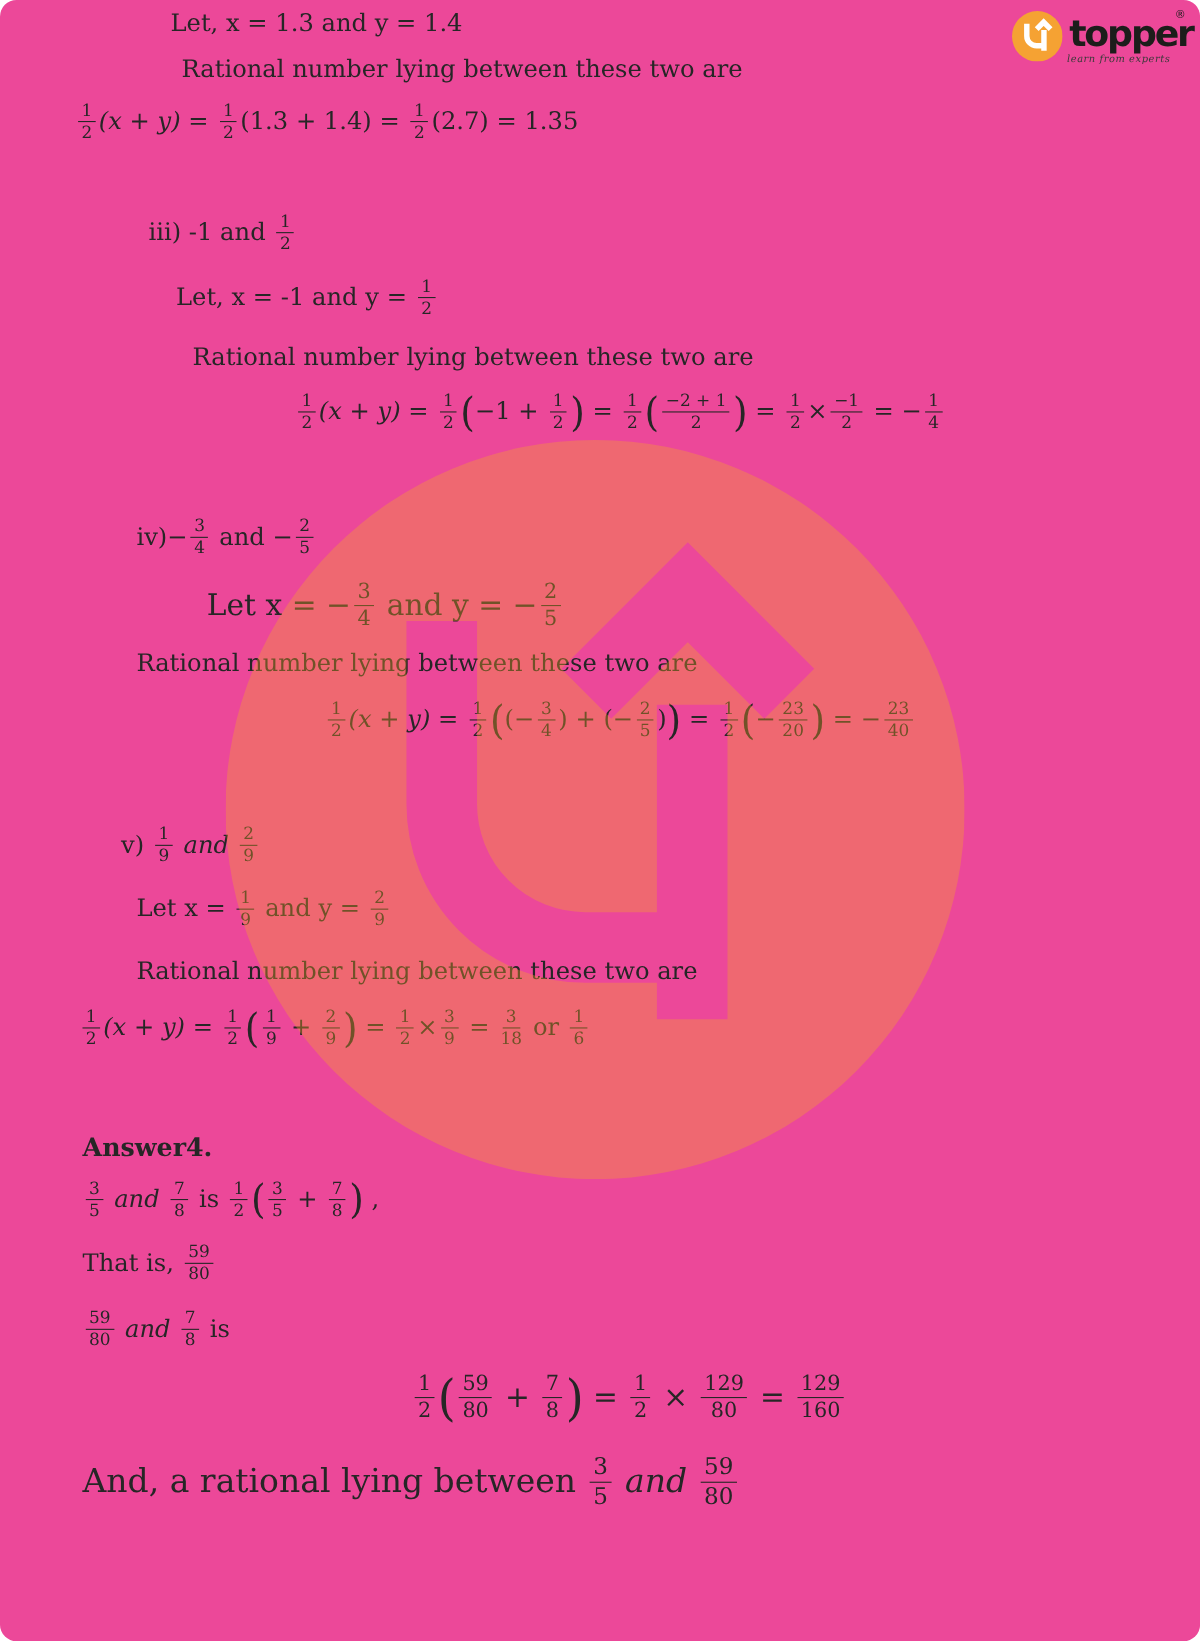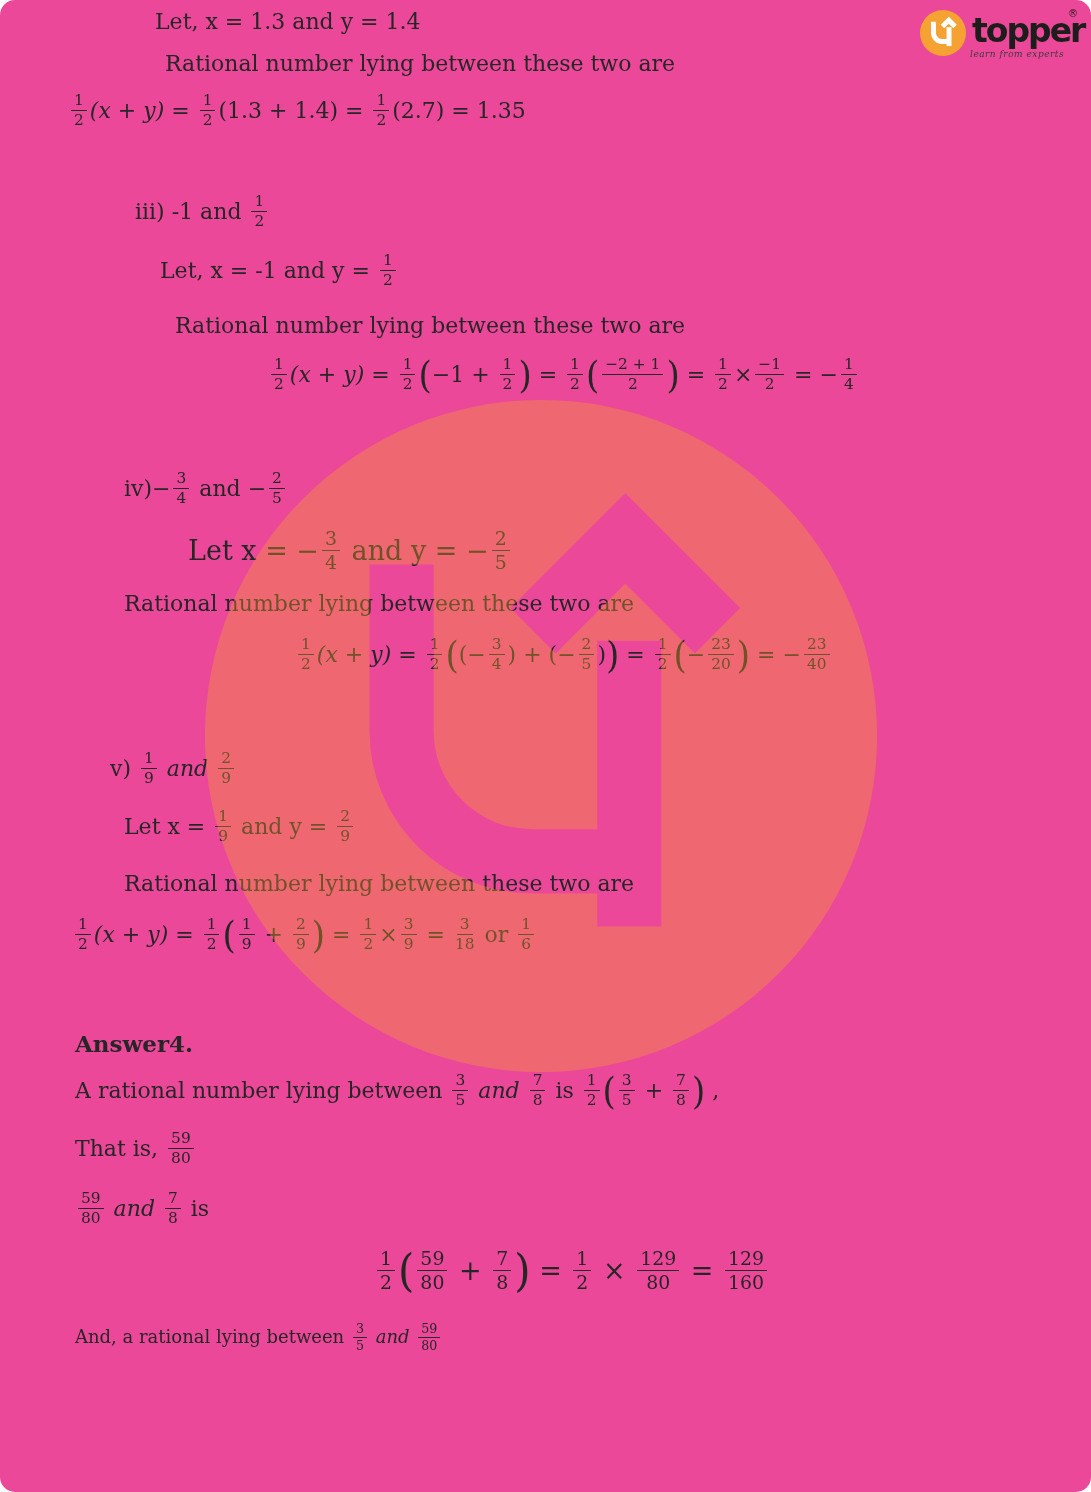--- a/index.html
+++ b/index.html
@@ -181,21 +181,20 @@
         <span class="frac"><span class="num">3</span><span class="den">9</span></span>
         <span class="tx"> = </span>
         <span class="frac"><span class="num">3</span><span class="den">18</span></span>
         <span class="tx"> or </span>
         <span class="frac"><span class="num">1</span><span class="den">6</span></span>
       </div>
       <div class="line" style="left: 75px; top: 1030px; font-size: 23px; font-weight: 700;">
         <span class="tx">Answer4.</span>
       </div>
       <div class="line" style="left: 75px; top: 1072px; font-size: 22px;">
-        <span class="tx">A rational number lying between </span>
         <span class="frac"><span class="num">3</span><span class="den">5</span></span>
         <span class="tx"> </span>
         <span class="it">and</span>
         <span class="tx"> </span>
         <span class="frac"><span class="num">7</span><span class="den">8</span></span>
         <span class="tx"> is </span>
         <span class="frac"><span class="num">1</span><span class="den">2</span></span>
         <span class="bigp">(</span>
         <span class="frac"><span class="num">3</span><span class="den">5</span></span>
         <span class="tx"> + </span>
@@ -222,21 +221,21 @@
         <span class="tx"> + </span>
         <span class="frac"><span class="num">7</span><span class="den">8</span></span>
         <span class="bigp">)</span>
         <span class="tx"> = </span>
         <span class="frac"><span class="num">1</span><span class="den">2</span></span>
         <span class="tx"> × </span>
         <span class="frac"><span class="num">129</span><span class="den">80</span></span>
         <span class="tx"> = </span>
         <span class="frac"><span class="num">129</span><span class="den">160</span></span>
       </div>
-      <div class="line" style="left: 75px; top: 1322px; font-size: 18px;">
+      <div class="line" style="left: 75px; top: 1322px; font-size: 30px;">
         <span class="tx">And, a rational lying between </span>
         <span class="frac"><span class="num">3</span><span class="den">5</span></span>
         <span class="tx"> </span>
         <span class="it">and</span>
         <span class="tx"> </span>
         <span class="frac"><span class="num">59</span><span class="den">80</span></span>
       </div>
     </div>
 
   <svg id="wm" viewBox="0 0 670 670" opacity="0.36">

